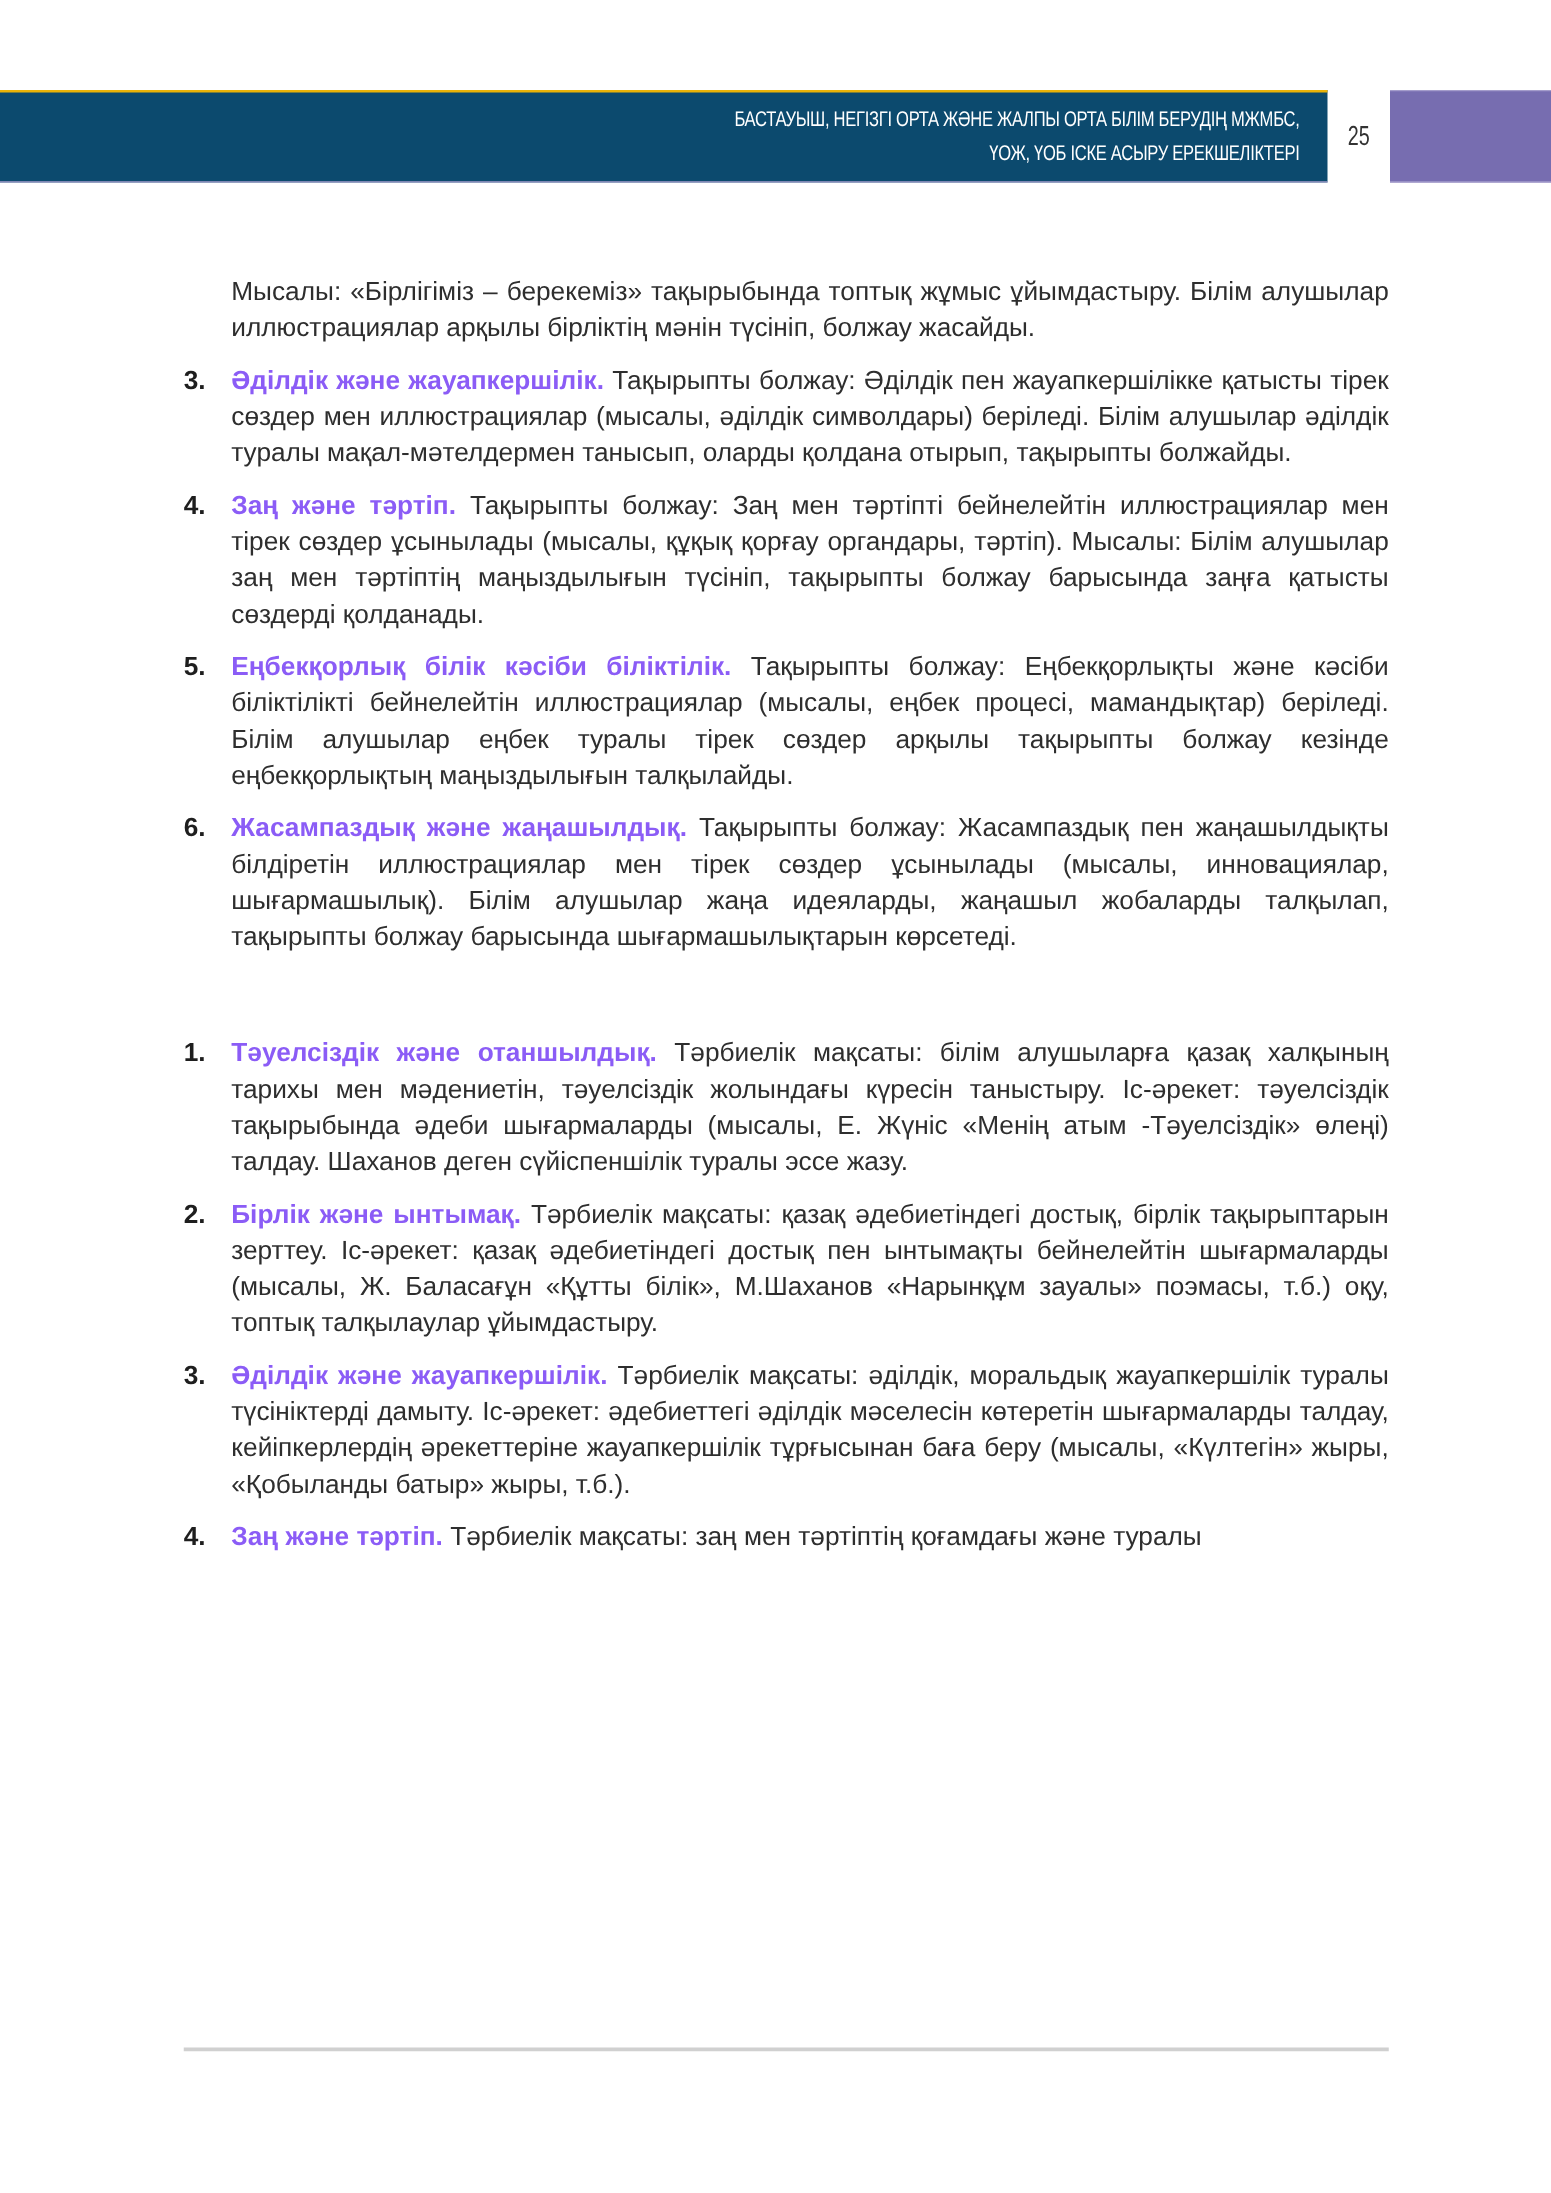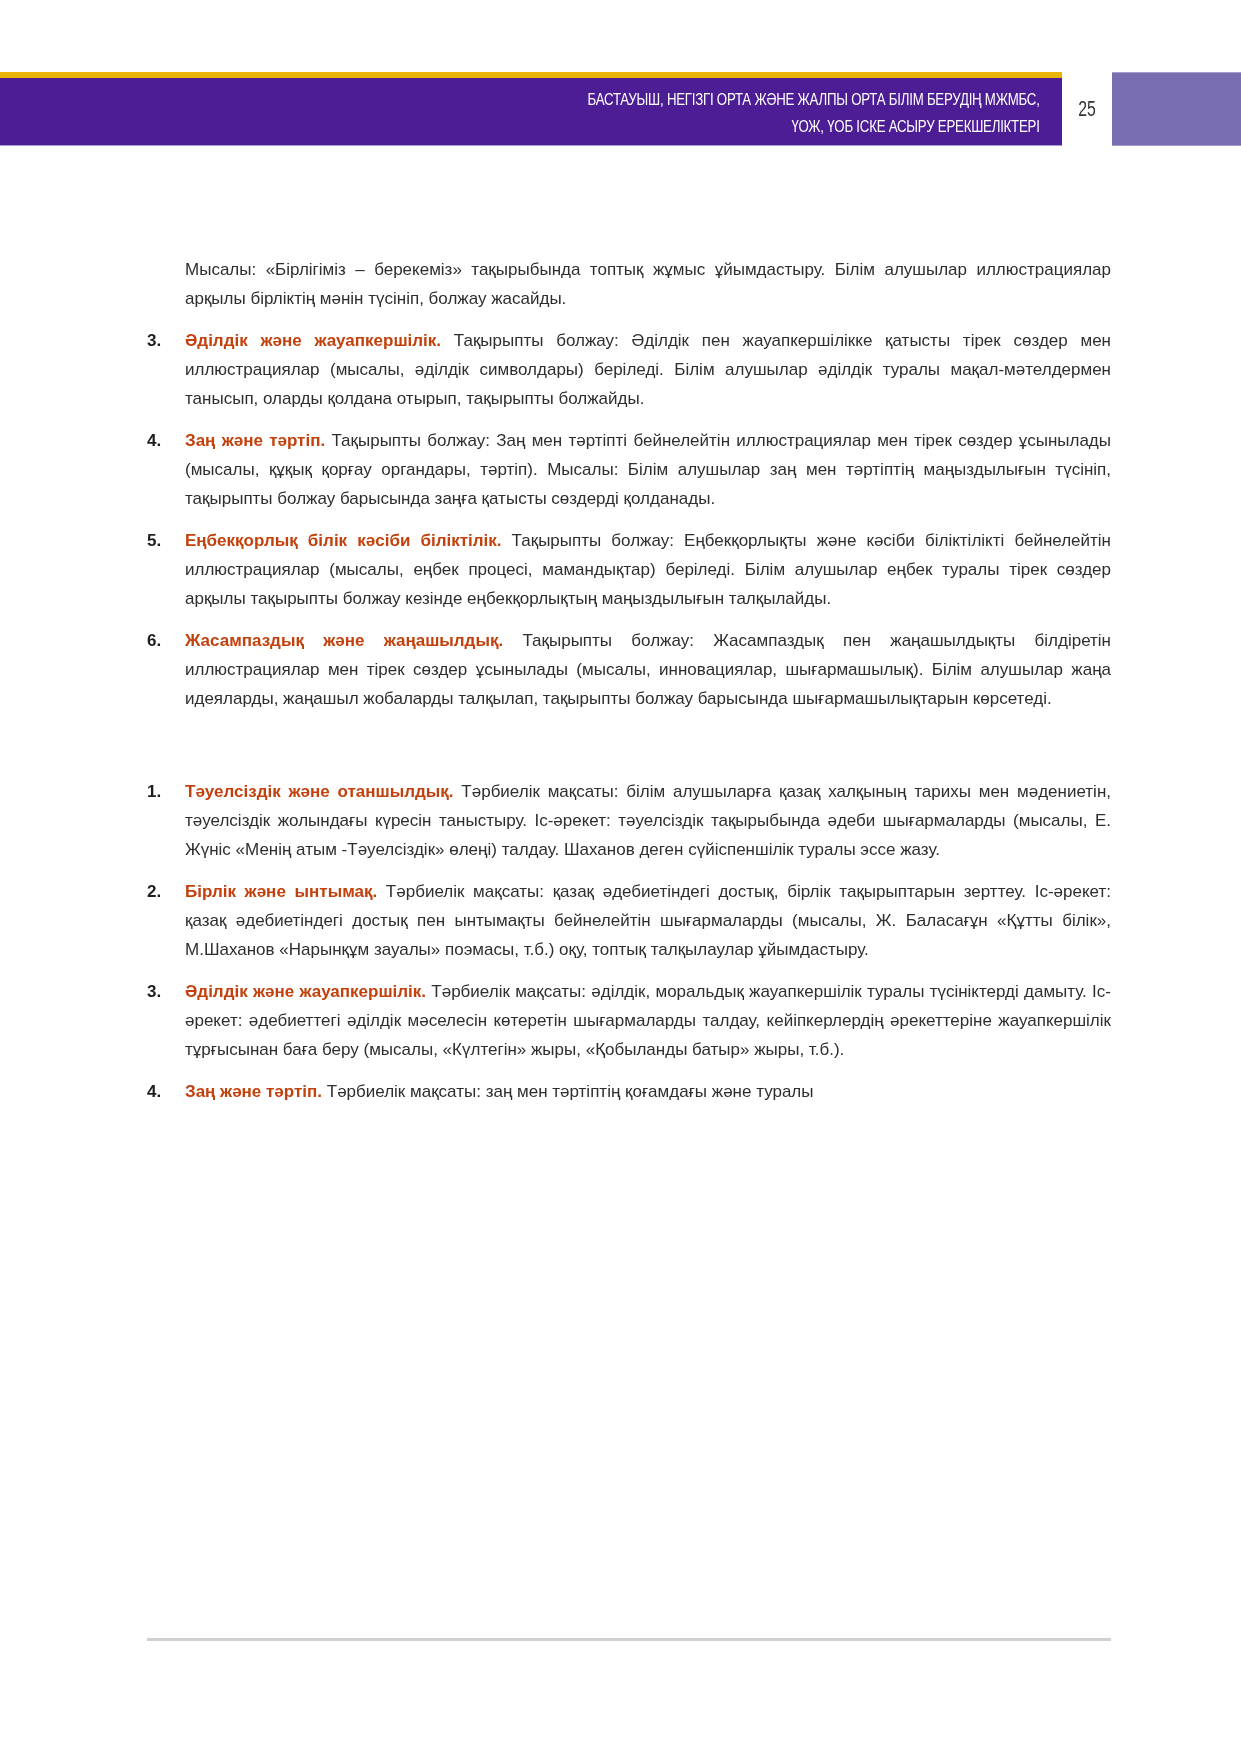--- a/index.html
+++ b/index.html
@@ -14,22 +14,22 @@
     overflow: hidden;
     font-family: "Liberation Sans", "DejaVu Sans", sans-serif;
     color: #2b2b2b;
   }
   .header-band {
     position: absolute;
     left: 0;
     top: 72px;
     width: 1062px;
     height: 74px;
-    background: #4c1d95;
-    border-top: 6px solid #eab308;
+    background: #0c4a6e;
+    border-top: 2px solid #eab308;
     border-bottom: 1px solid #a49ccb;
     box-sizing: border-box;
   }
   .header-title {
     position: absolute;
     right: 22px;
     top: 8px;
     text-align: right;
     color: #ffffff;
     font-family: "Liberation Sans", "DejaVu Sans", sans-serif;
@@ -63,24 +63,23 @@
     border-top: 1px solid #a49ccb;
     border-bottom: 1px solid #a49ccb;
     box-sizing: border-box;
   }
 
   .content {
     position: absolute;
     left: 147px;
     top: 219px;
     width: 964px;
-    font-size: 17px;
+    font-size: 21px;
     line-height: 29px;
     color: #2e2e2e;
-    margin-top: 36px;
   }
   .para {
     margin: 0;
     text-align: justify;
   }
   .para-indent {
     padding-left: 38px;
   }
   .list {
     margin: 0;
@@ -94,21 +93,21 @@
   }
   .list-num {
     position: absolute;
     left: 0;
     top: 0;
     font-weight: bold;
     color: #1e1e1e;
   }
   .term {
     font-weight: bold;
-    color: #c2410c;
+    color: #8b5cf6;
   }
   .gap-sm { height: 13px; }
   .gap-md { height: 29px; }
 
   .footer-rule {
     position: absolute;
     left: 147px;
     top: 1638px;
     width: 964px;
     height: 3px;

